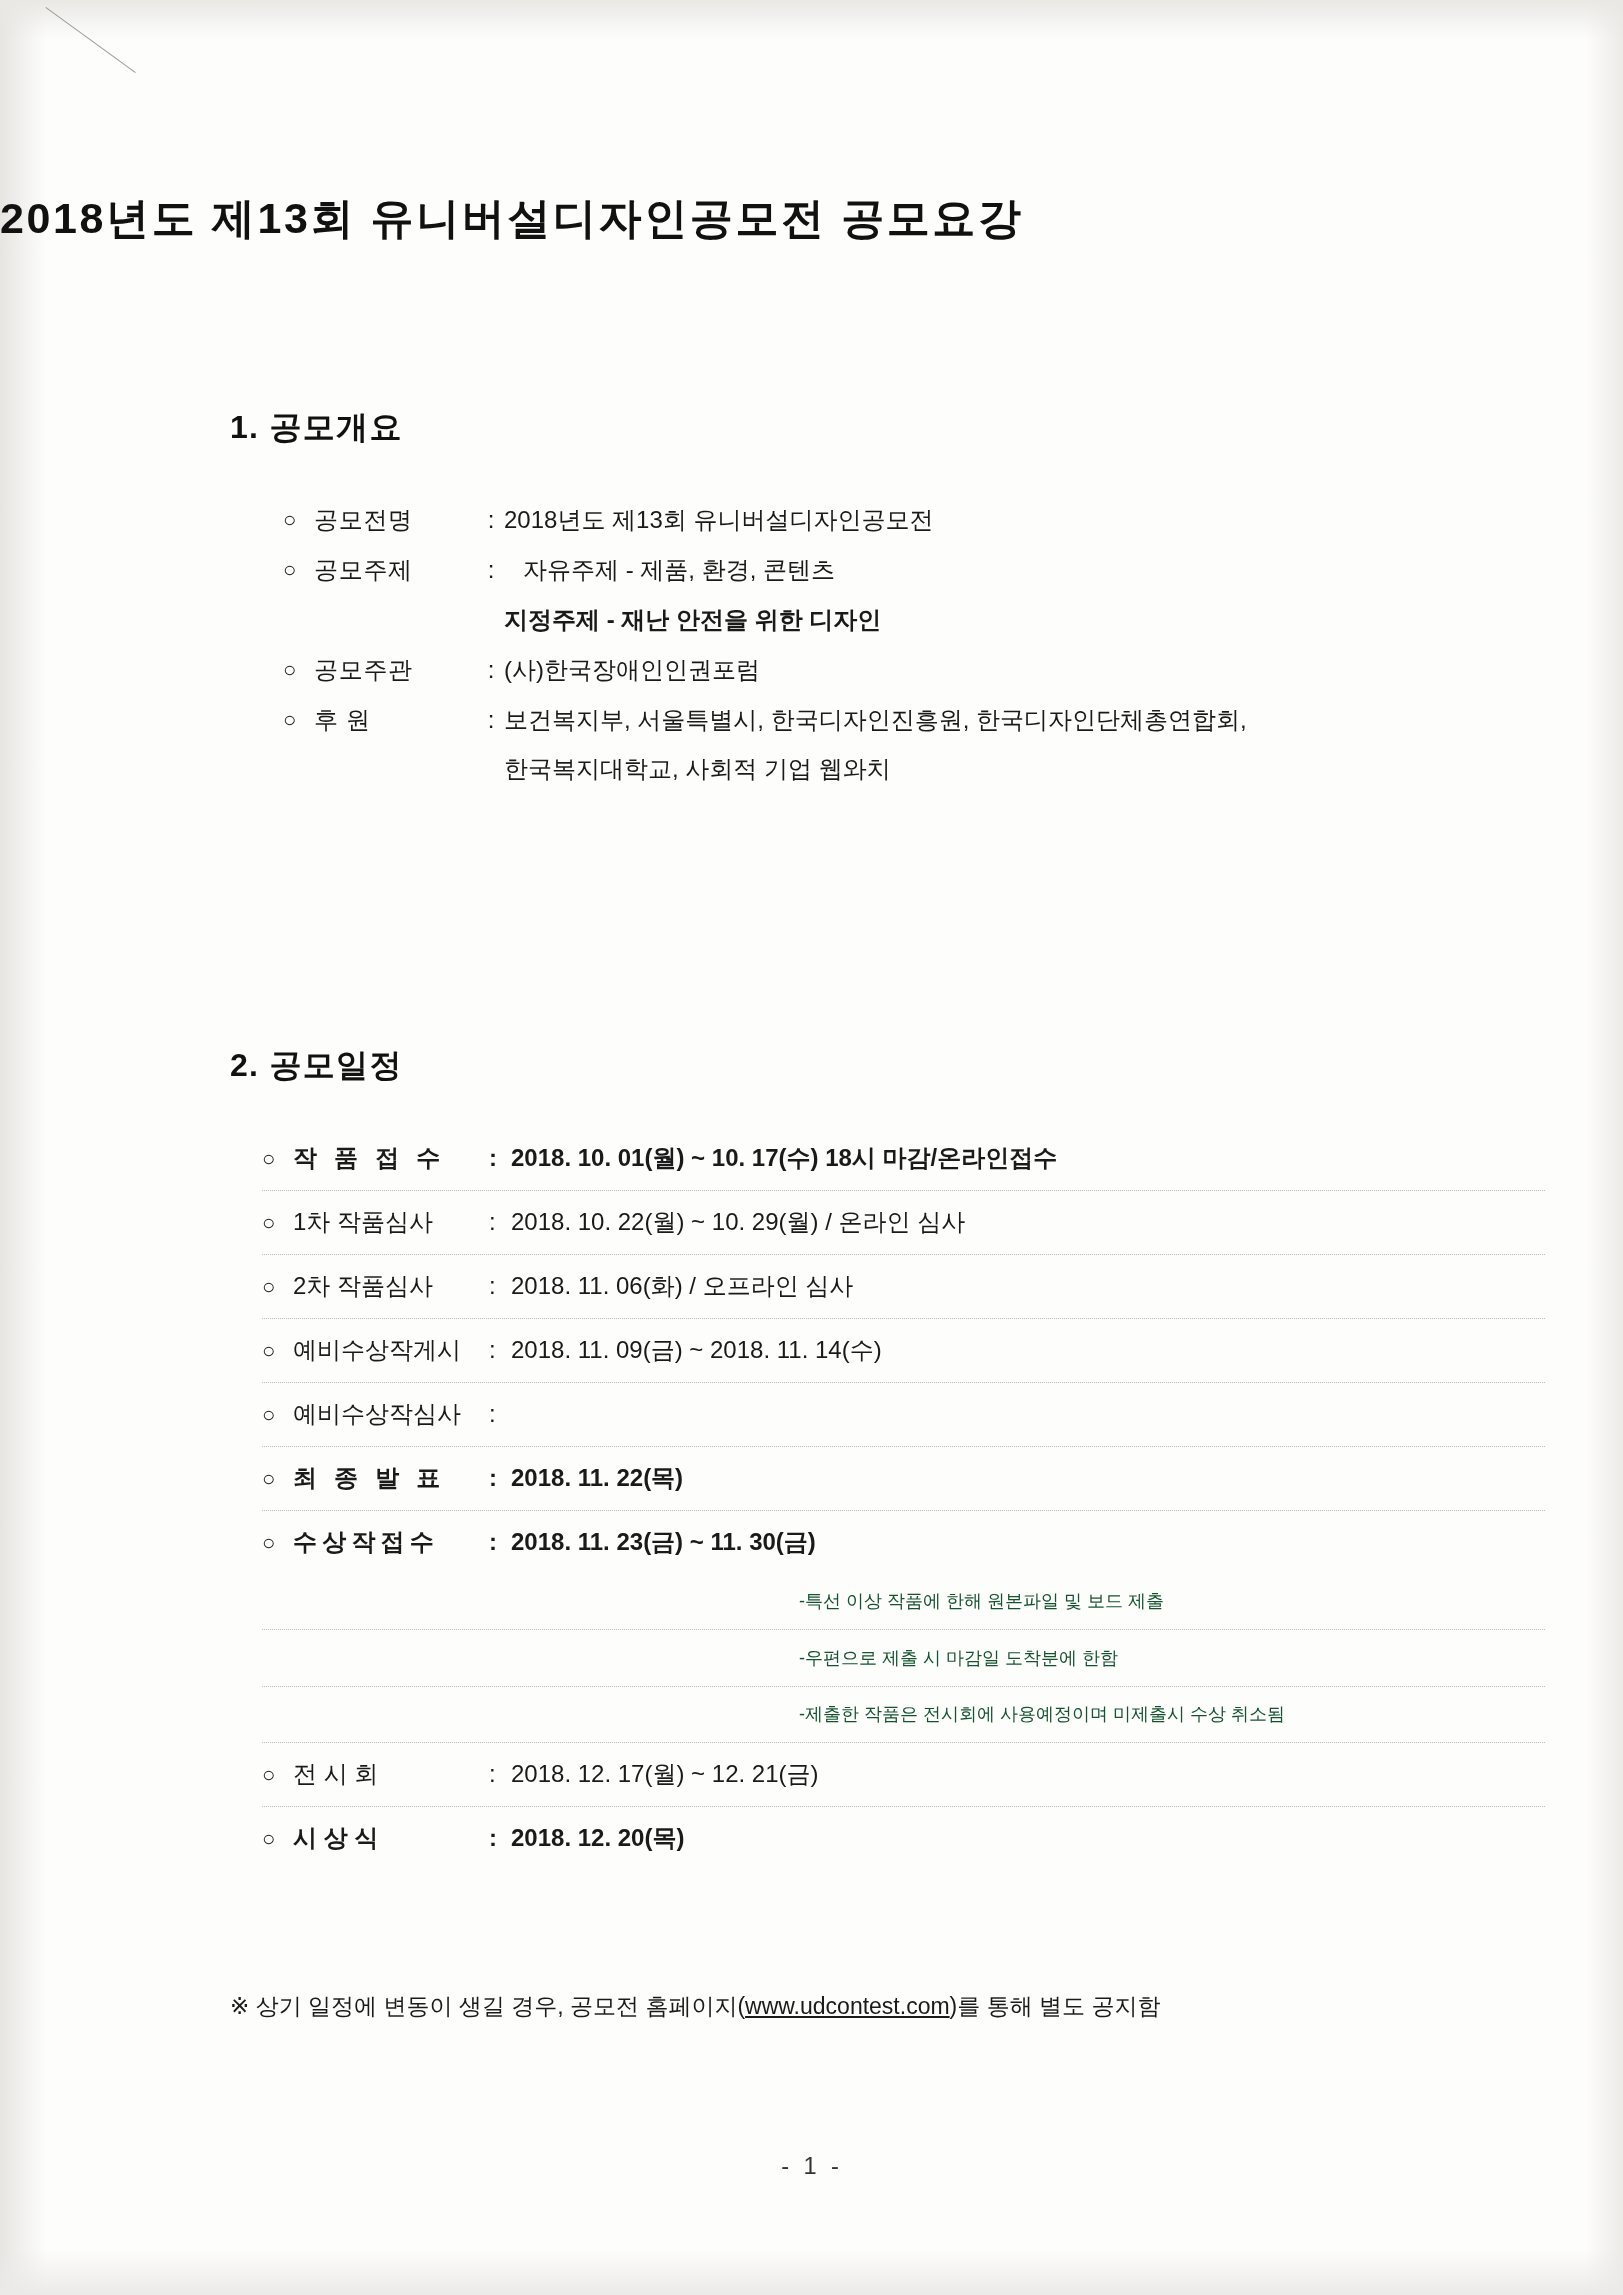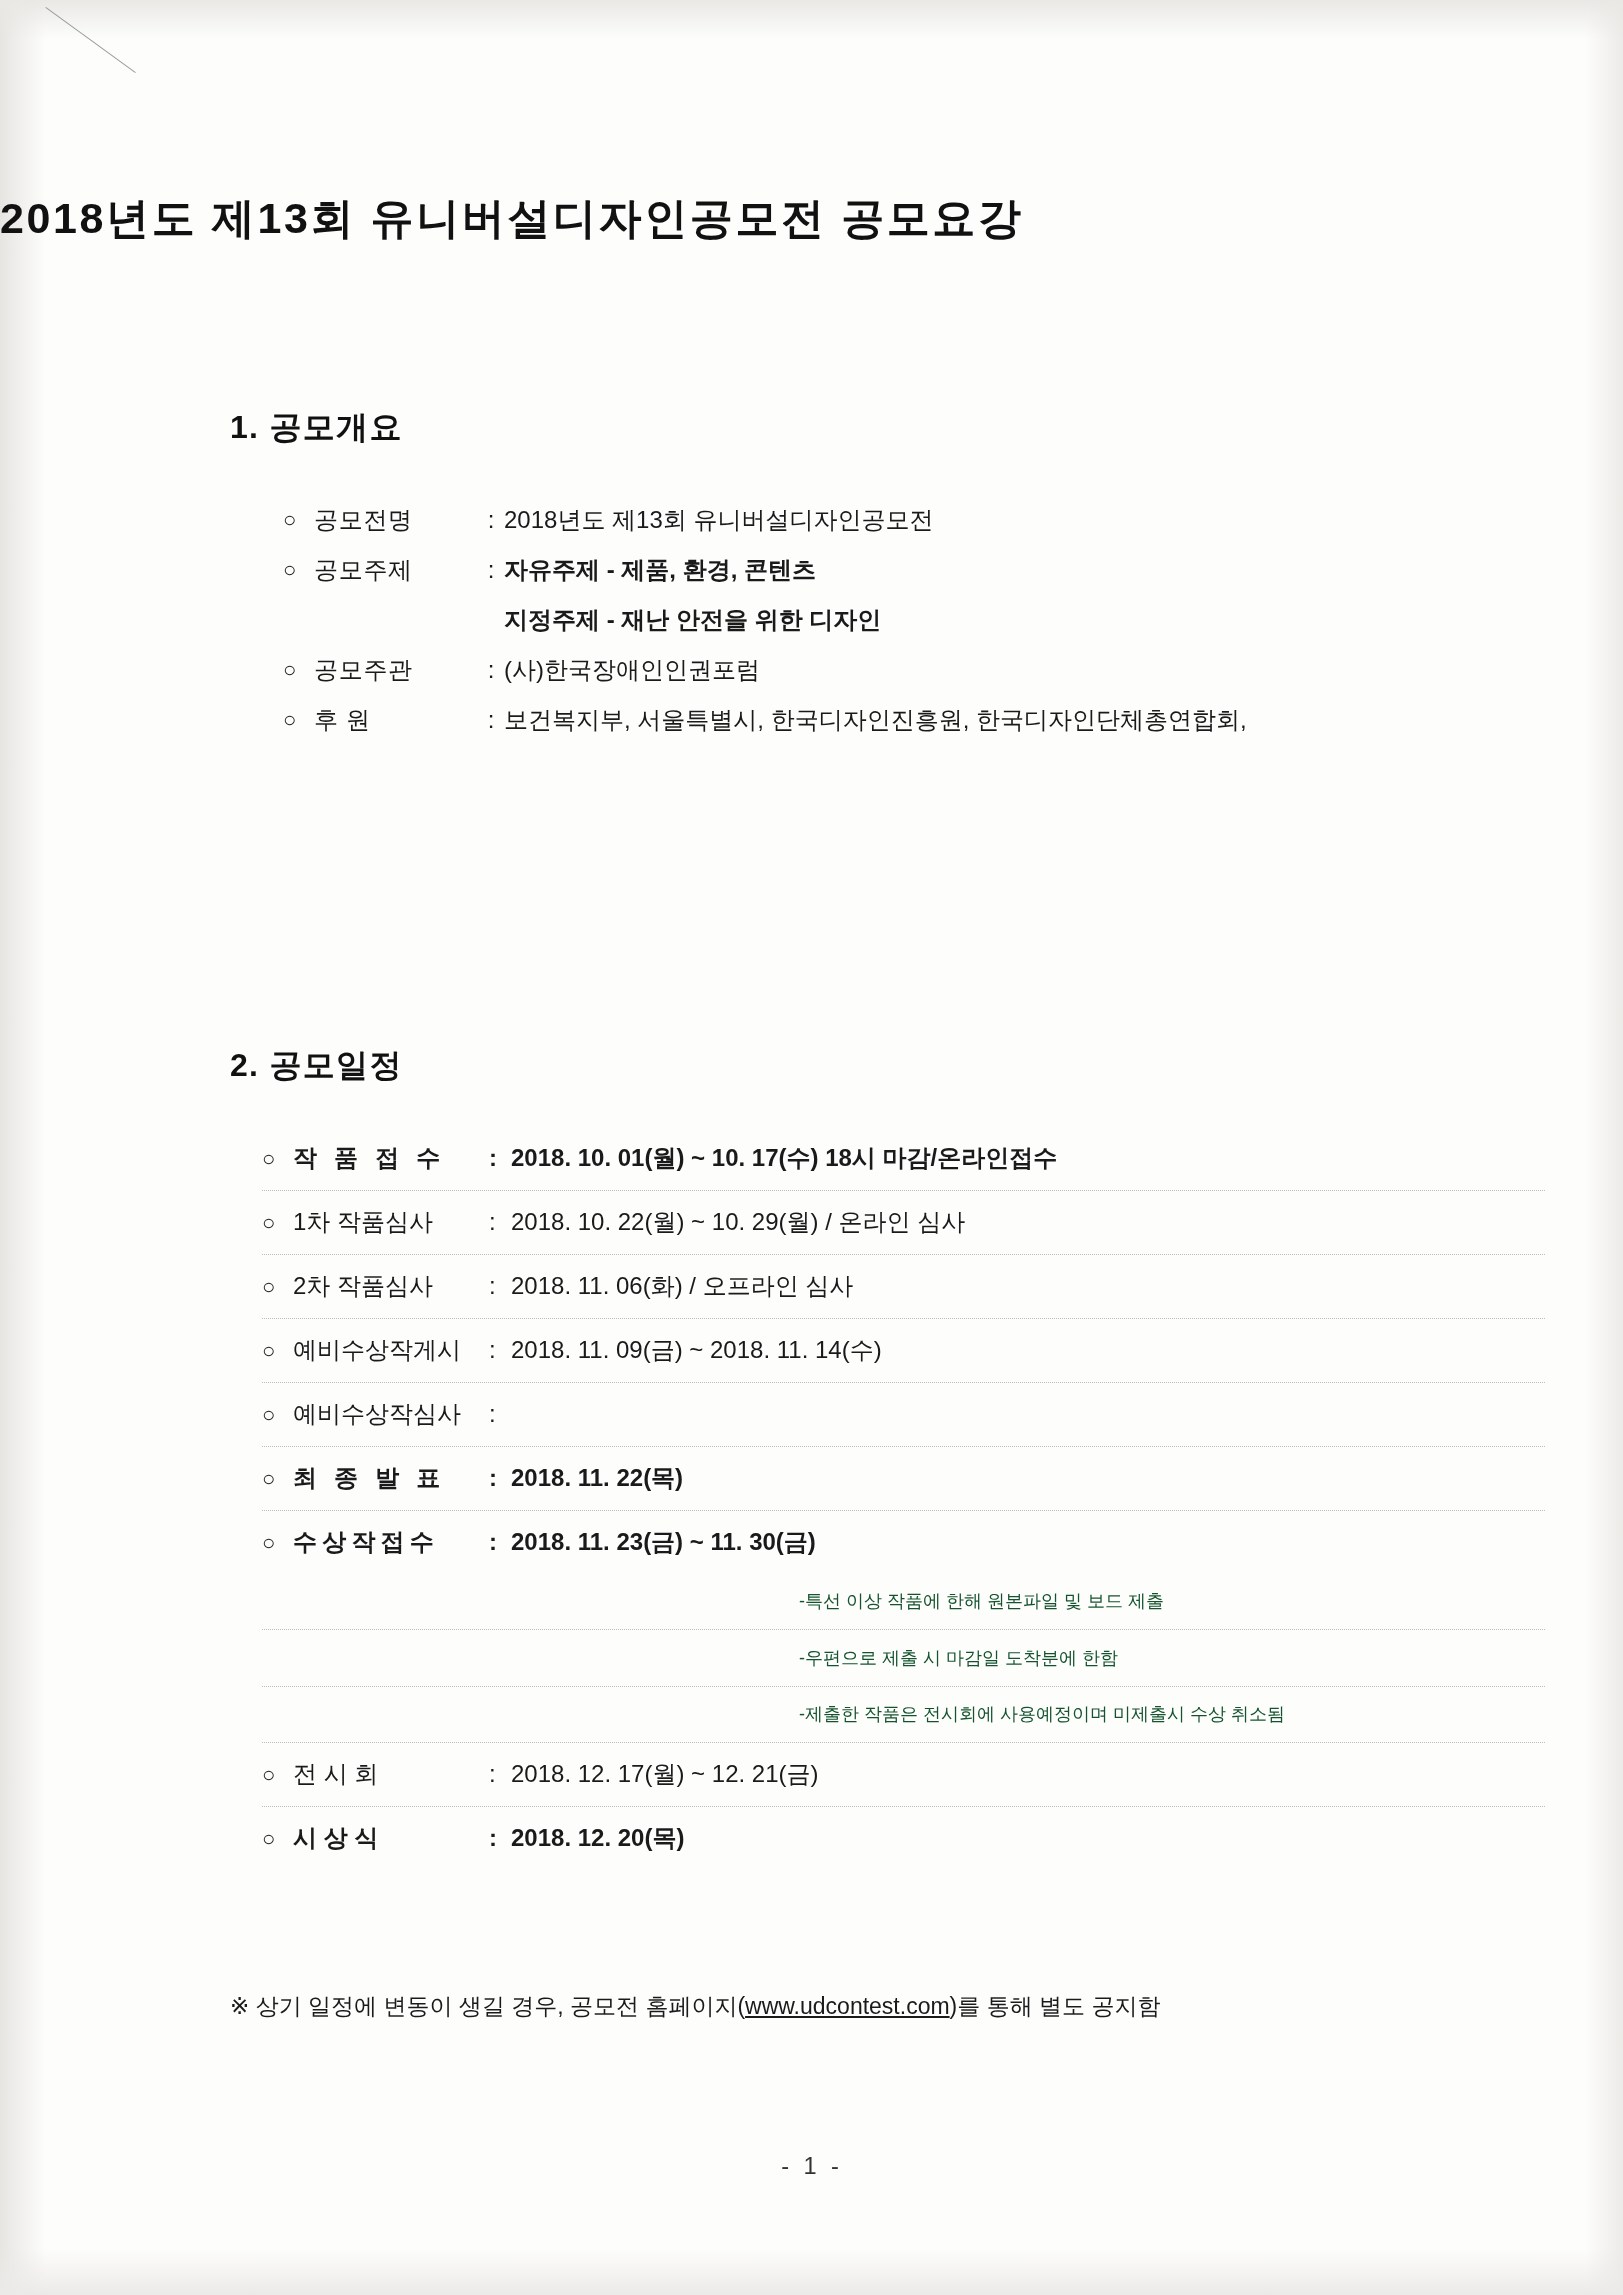--- a/index.html
+++ b/index.html
@@ -127,21 +127,21 @@
     letter-spacing: 0.7px;
   }
   .ov-label.spaced {
     letter-spacing: 0.7px;
   }
   .ov-colon {
     flex: 0 0 26px;
     text-align: center;
   }
   .ov-value { flex: 1 1 auto; }
-  .ov-value.bold { font-weight: bold; }
+  .ov-value.bold { font-weight: normal; margin-left: 19px; }
   .ov-cont {
     margin-left: 221px;
     font-size: 24px;
     line-height: 42px;
     margin-bottom: 7.9px;
     white-space: nowrap;
   }
   .ov-cont.bold { font-weight: bold; }
 
   .schedule {
@@ -253,20 +253,21 @@
         <span class="ov-value">(사)한국장애인인권포럼</span>
       </div>
 
       <div class="ov-row">
         <span class="bullet-o">○</span>
         <span class="ov-label spaced">후      원</span>
         <span class="ov-colon">:</span>
         <span class="ov-value">보건복지부, 서울특별시, 한국디자인진흥원, 한국디자인단체총연합회,</span>
       </div>
 
+      <div class="ov-cont">한국복지대학교, 사회적 기업 웹와치</div>
     </div>
 
     <div class="section-heading sec2">2. 공모일정</div>
 
     <div class="schedule">
 
       <div class="sch-row bold">
         <span class="bullet-o">○</span>
         <span class="sch-label wide">작 품 접 수</span>
         <span class="sch-colon">:</span>

